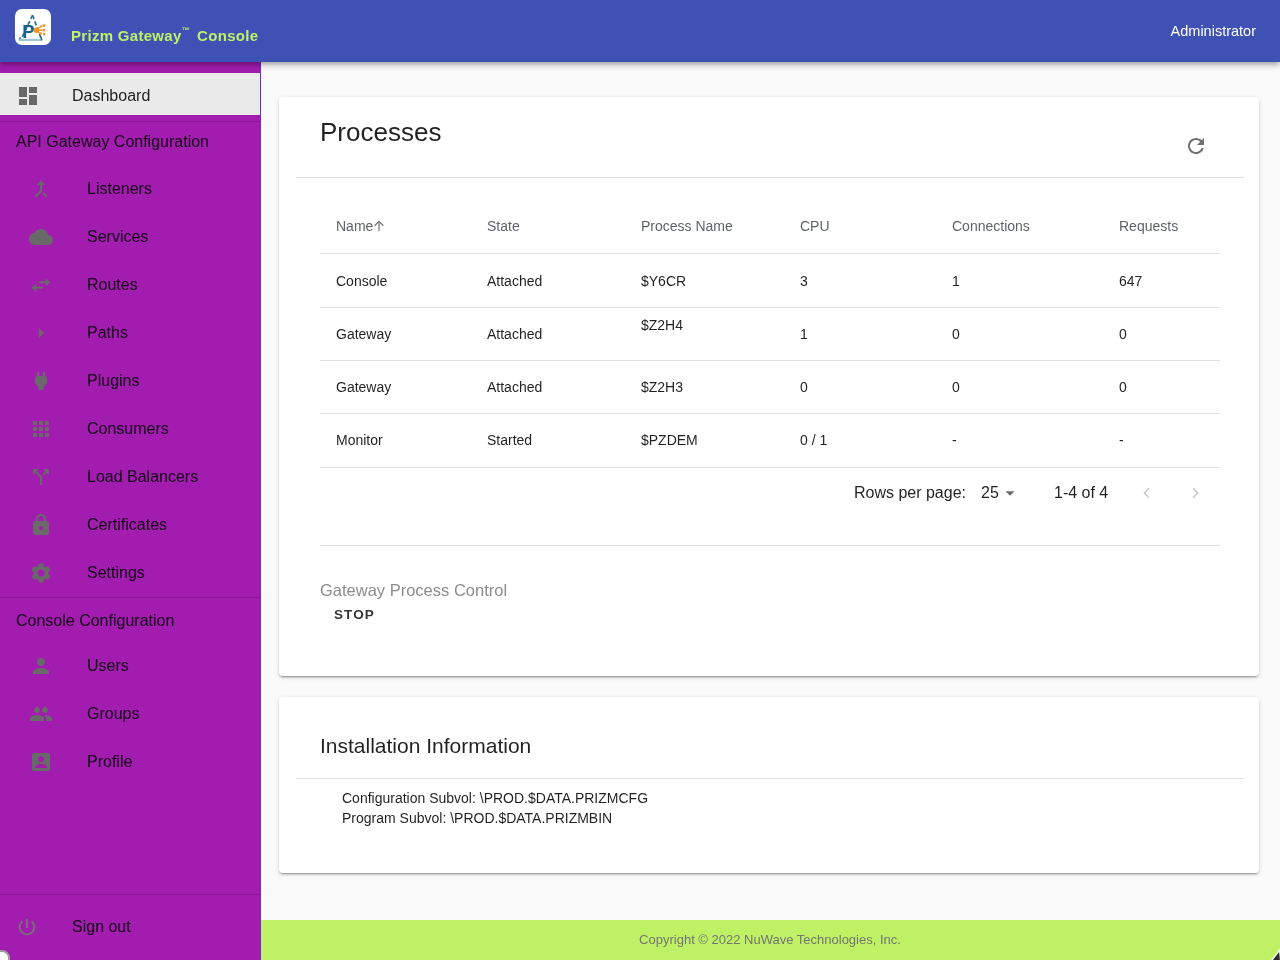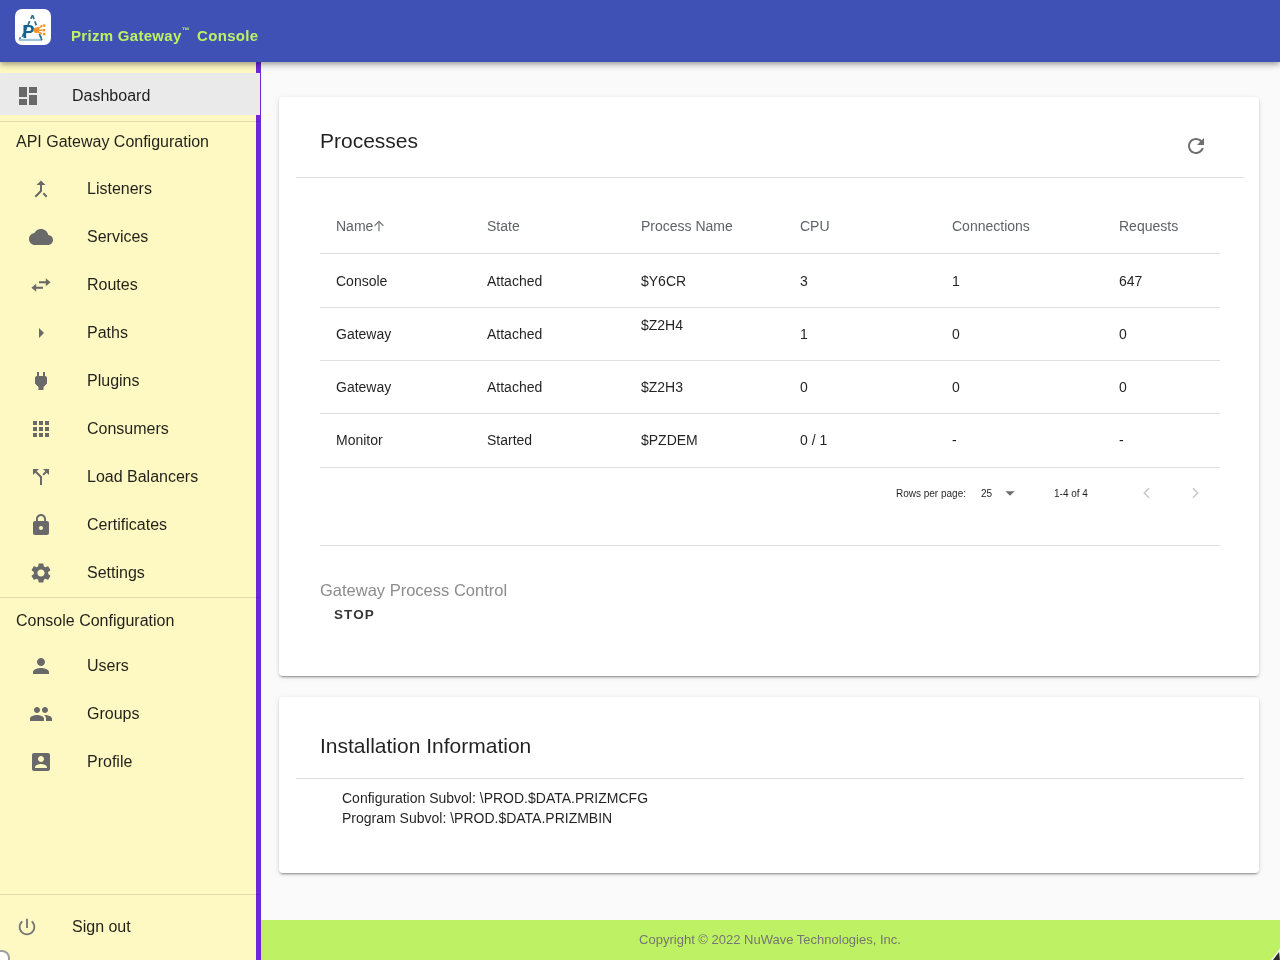--- a/index.html
+++ b/index.html
@@ -12,43 +12,43 @@
   .appbar { position:absolute; left:0; top:0; width:1280px; height:62px; background:#3f51b5;
     box-shadow:0 2px 4px -1px rgba(0,0,0,.2), 0 4px 5px 0 rgba(0,0,0,.14), 0 1px 10px 0 rgba(0,0,0,.12);
     z-index:30; }
   .logo { position:absolute; left:15px; top:9px; width:36px; height:36px; background:#fff; border-radius:7px; }
   .apptitle { position:absolute; left:71px; top:0; height:62px; line-height:62px; color:#bef264;
     font-size:15px; font-weight:700; letter-spacing:.3px; }
   .apptitle .tm { font-size:8px; vertical-align:8px; letter-spacing:0; margin-right:3px; }
   .admin { position:absolute; right:24px; top:0; height:62px; line-height:62px; color:#fff; font-size:14.5px; }
 
   
-  .sidebar { position:absolute; left:0; top:62px; width:261px; height:898px; background:#fef9c3;
-    border-right:5px solid #6d28d9; z-index:20; }
+  .sidebar { position:absolute; left:0; top:62px; width:261px; height:898px; background:#a21caf;
+    border-right:1px solid #6d28d9; z-index:20; }
   .navitem { position:absolute; left:0; width:260px; height:48px; }
   .navitem .txt { position:absolute; top:50%; transform:translateY(-50%); font-size:16px; color:rgba(0,0,0,.87); }
   .navitem .ic { position:absolute; top:50%; transform:translateY(-50%); }
   .sub .ic { left:29px; }
   .sub .txt { left:87px; }
   .toplevel .ic { left:16px; }
   .toplevel .txt { left:72px; }
   .divider { position:absolute; left:0; width:260px; height:1px; background:rgba(0,0,0,.12); }
   .subheader { position:absolute; left:16px; font-size:16px; color:rgba(0,0,0,.87); }
 
   
   .card { position:absolute; left:279px; width:980px; background:#fff; border-radius:4px;
     box-shadow:0 3px 1px -2px rgba(0,0,0,.2), 0 2px 2px 0 rgba(0,0,0,.14), 0 1px 5px 0 rgba(0,0,0,.12); }
   .cardtitle { position:absolute; left:41px; font-size:21px; color:rgba(0,0,0,.87); }
   .cdiv { position:absolute; left:17px; width:948px; height:1px; background:rgba(0,0,0,.12); }
   .tdiv { position:absolute; left:41px; width:900px; height:1px; background:rgba(0,0,0,.12); }
 
   .th { position:absolute; font-size:14px; color:#5f6368; transform:translateY(-50%); white-space:nowrap; }
   .td { position:absolute; font-size:14px; color:rgba(0,0,0,.87); transform:translateY(-50%); white-space:nowrap; }
 
-  .pag { position:absolute; font-size:10px; color:rgba(0,0,0,.87); transform:translateY(-50%); white-space:nowrap; }
+  .pag { position:absolute; font-size:16px; color:rgba(0,0,0,.87); transform:translateY(-50%); white-space:nowrap; }
 
   .gpc { position:absolute; left:41px; font-size:16.5px; color:#8c8c8c; transform:translateY(-50%); }
   .stopbtn { position:absolute; left:55px; font-size:13.5px; font-weight:700; letter-spacing:1.1px;
     color:rgba(0,0,0,.8); transform:translateY(-50%); }
 
   .infoline { position:absolute; left:41px; font-size:14px; color:rgba(0,0,0,.87); transform:translateY(-50%);margin-left:22px; }
 
   .footer { position:absolute; left:260px; top:920px; width:1020px; height:40px; background:#bef264; }
   .footer .ctr { width:100%; text-align:center; line-height:40px; font-size:13px; color:#757575; }
 
@@ -72,20 +72,21 @@
       <rect x="25.6" y="16.1" width="1.7" height="1.7" fill="#f6921e"></rect>
       <rect x="27.9" y="15.4" width="2.4" height="2.4" fill="#f6921e"></rect>
       <path d="M24 21.2 H27.6" stroke="#f6921e" stroke-width="1.5"></path>
       <rect x="27.7" y="20" width="2.4" height="2.4" fill="#f6921e"></rect>
       <path d="M22.9 22.8 L26.3 24.7" stroke="#f6921e" stroke-width="1.5"></path>
       <rect x="25.2" y="23.6" width="1.7" height="1.7" fill="#f6921e"></rect>
       <rect x="27.9" y="23.9" width="2.4" height="2.4" fill="#f6921e"></rect>
     </svg>
   </div>
   <div class="apptitle">Prizm Gateway<span class="tm">™</span> Console</div>
+  <div class="admin">Administrator</div>
 </div>
 
 <div class="sidebar">
 
   <div class="navitem toplevel" style="top:11px; height:42px; background:#eaeaea;">
     <span class="ic" style="top:calc(50% + 2px);">
         <svg width="24" height="24" viewBox="0 0 24 24" fill="#696969">
           <path d="M3 13h8V3H3v10zm0 8h8v-6H3v6zm10 0h8V11h-8v10zm0-18v6h8V3h-8z"></path>
         </svg>
       </span>
@@ -205,21 +206,21 @@
           <path d="M13 3h-2v10h2V3zm4.83 2.17-1.42 1.42C17.99 7.86 19 9.81 19 12c0 3.87-3.13 7-7 7s-7-3.13-7-7c0-2.19 1.01-4.14 2.58-5.41L6.17 5.17C4.23 6.82 3 9.26 3 12c0 4.97 4.03 9 9 9s9-4.03 9-9c0-2.74-1.23-5.18-3.17-6.83z"></path>
         </svg>
       </span>
     <span class="txt">Sign out</span>
   </div>
 
 </div>
 <div class="cornerarc"></div>
 
 <div class="card" style="top:97px; height:579px;">
-  <div class="cardtitle" style="top:32px; font-size:21px;">Processes</div>
+  <div class="cardtitle" style="top:20px; font-size:26px;">Processes</div>
   <span class="abs" style="left:905px; top:37px;">
     <svg width="24" height="24" viewBox="0 0 24 24" fill="#6f6f6f">
         <path d="M17.65 6.35C16.2 4.9 14.21 4 12 4c-4.42 0-7.99 3.58-7.99 8s3.57 8 7.99 8c3.73 0 6.84-2.55 7.73-6h-2.08c-.82 2.33-3.04 4-5.65 4-3.31 0-6-2.69-6-6s2.69-6 6-6c1.66 0 3.14.69 4.22 1.78L13 11h7V4l-2.35 2.35z"></path>
       </svg>
   </span>
   <div class="cdiv" style="top:80px;"></div>
 
   <div class="th" style="left:57px;  top:129px;">Name</div>
   <span class="abs" style="left:93px; top:122px;">
     <svg width="14" height="14" viewBox="0 0 24 24" fill="none" stroke="#757575" stroke-width="2.1">

